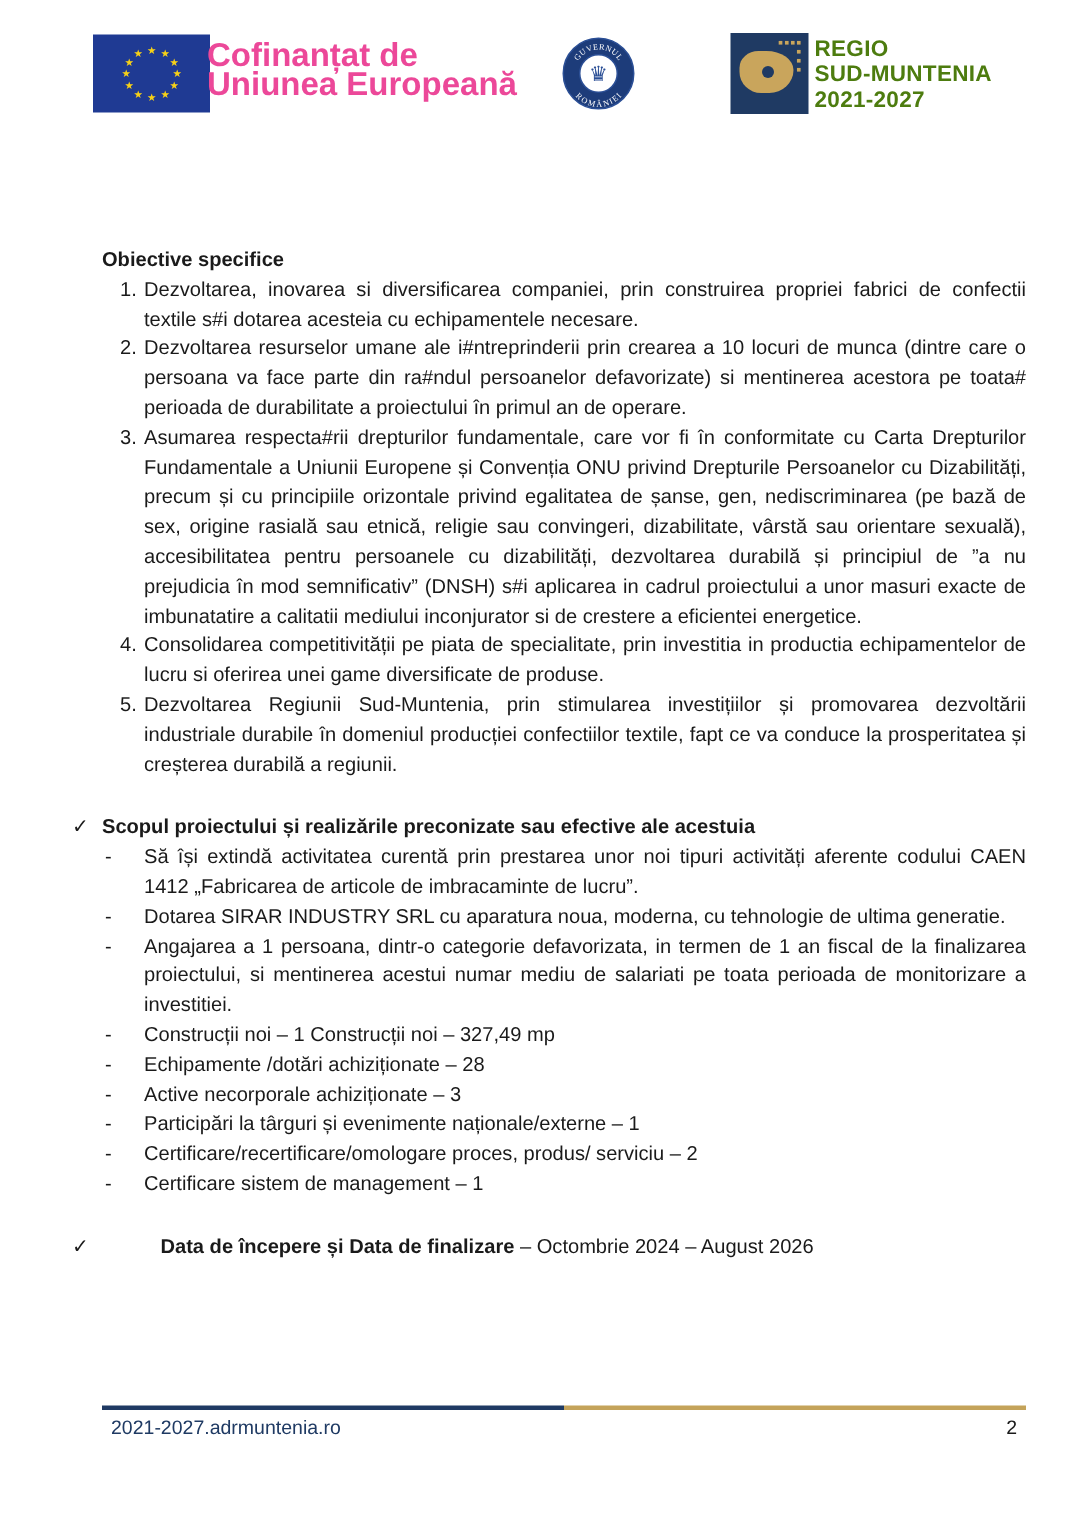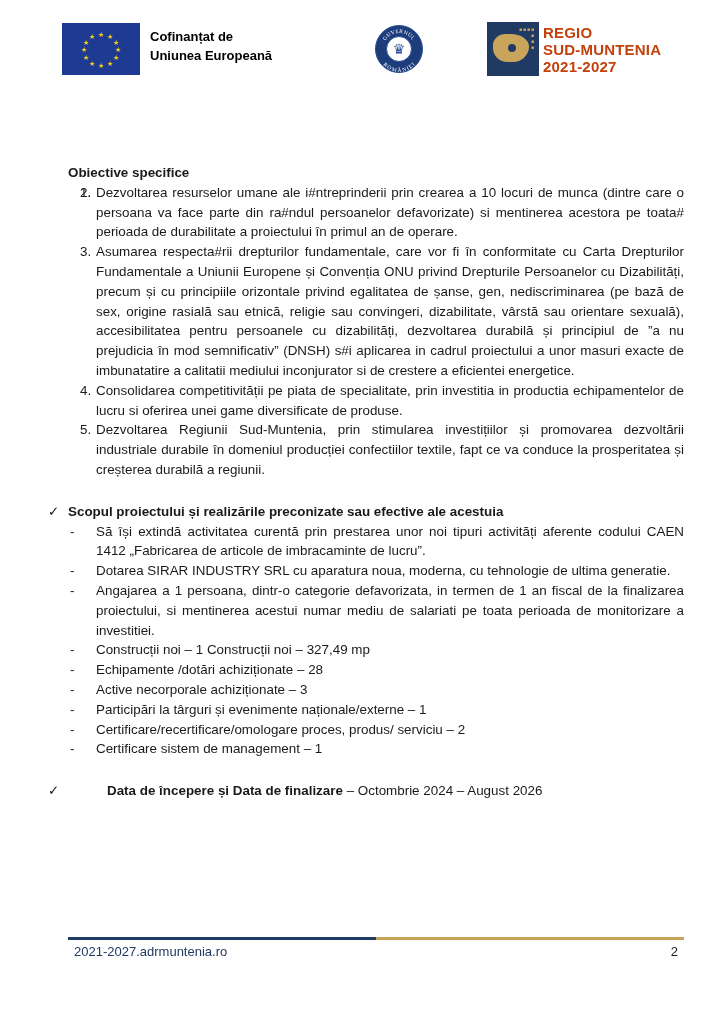--- a/index.html
+++ b/index.html
@@ -1,33 +1,33 @@
 <!DOCTYPE html>
 <html><head>
   <meta charset="utf-8">
   <style>
     html, body { margin: 0; padding: 0; background: #ffffff; }
     body { width: 724px; height: 1024px; position: relative; overflow: hidden;
            font-family: "Liberation Sans", sans-serif; color: #1a1a1a; }
     .header { position: absolute; top: 0; left: 0; width: 724px; height: 95px; }
     .eu-flag { position: absolute; left: 62px; top: 23px; width: 78px; height: 52px; background: #1f3a93; }
     .eu-flag span { position: absolute; color: #f7d117; font-size: 7px; line-height: 7px; }
-    .eu-text { position: absolute; left: 150px; top: 27px; color: #000000; font-weight: bold; font-size: 13px; line-height: 19px; }
+    .eu-text { position: absolute; left: 138px; top: 27px; color: #ec4899; font-weight: bold; font-size: 22px; line-height: 19px; }
     .gov-logo { position: absolute; left: 375px; top: 25px; width: 48px; height: 48px; border-radius: 50%;
                 background: #1d3c7a; border: 1px solid #2b4f96; box-sizing: border-box; }
     .gov-logo .inner { position: absolute; left: 10px; top: 10px; width: 26px; height: 26px; border-radius: 50%;
                        background: #ffffff; border: 1px solid #2b4f96; box-sizing: border-box; }
     .gov-logo .eagle { position: absolute; left: 0; top: 2px; width: 24px; text-align: center; font-size: 14px; color: #2b4f96; line-height: 20px; }
     .gov-logo .ring { position: absolute; left: 0; top: 0; width: 46px; height: 46px; }
     .regio-box { position: absolute; left: 487px; top: 22px; width: 52px; height: 54px; background: #1f3a63; }
     .regio-box .map { position: absolute; left: 6px; top: 12px; width: 36px; height: 28px; background: #c9a55c;
                       border-radius: 35% 50% 45% 40% / 40% 45% 55% 50%; }
     .regio-box .map .hole { position: absolute; left: 15px; top: 10px; width: 8px; height: 8px; border-radius: 50%; background: #1f3a63; }
     .regio-box .dots { position: absolute; right: 4px; top: 4px; width: 22px; font-size: 5px; line-height: 6px; color: #c9a55c; text-align: right; letter-spacing: 1px; }
-    .regio-text { position: absolute; left: 543px; top: 24px; color: #c2410c; font-weight: bold; font-size: 15px; line-height: 17px; letter-spacing: 0.2px; }
+    .regio-text { position: absolute; left: 543px; top: 24px; color: #4d7c0f; font-weight: bold; font-size: 15px; line-height: 17px; letter-spacing: 0.2px; }
 
     .content { position: absolute; left: 68px; top: 120px; width: 616px; font-family: "Liberation Sans", sans-serif;
                font-size: 13.4px; line-height: 19.8px; color: #1a1a1a; }
     .section-title { font-weight: bold; margin-top: 43px; }
     ol.obj { margin: 0; padding: 0; list-style: none; }
     ol.obj li { position: relative; padding-left: 28px; text-align: justify; }
     ol.obj li .num { position: absolute; left: 12px; top: 0; }
     .check-head { position: relative; margin-top: 22px; font-weight: bold; }
     .check-head .check { position: absolute; left: -20px; top: 0; font-weight: normal; }
     ul.dash { margin: 0; padding: 0; list-style: none; }
@@ -93,21 +93,21 @@
   <div class="regio-text">
     <div>REGIO</div>
     <div>SUD-MUNTENIA</div>
     <div>2021-2027</div>
   </div>
 </div>
 
 <div class="content">
   <div class="section-title">Obiective specifice</div>
   <ol class="obj">
-    <li><span class="num">1.</span></li>
+    <li><span class="num">1.</span><span>Dezvoltarea,  inovarea si diversificarea companiei, prin construirea propriei fabrici de confectii textile s#i dotarea acesteia cu echipamentele necesare.</span></li>
     <li><span class="num">2.</span><span>Dezvoltarea resurselor umane ale i#ntreprinderii prin crearea a 10 locuri de munca (dintre care o persoana va face parte din ra#ndul persoanelor defavorizate) si mentinerea acestora pe toata# perioada de durabilitate a proiectului în primul an de operare.</span></li>
     <li><span class="num">3.</span><span>Asumarea respecta#rii drepturilor fundamentale, care vor fi în conformitate cu Carta Drepturilor Fundamentale a Uniunii Europene și Convenția ONU privind Drepturile Persoanelor cu Dizabilități, precum și cu principiile orizontale privind egalitatea de șanse, gen, nediscriminarea (pe bază de sex, origine rasială sau etnică, religie sau convingeri, dizabilitate, vârstă sau orientare sexuală), accesibilitatea pentru persoanele cu dizabilități, dezvoltarea durabilă și principiul de ”a nu prejudicia în mod semnificativ” (DNSH) s#i aplicarea in cadrul proiectului a unor masuri exacte de imbunatatire a calitatii mediului inconjurator si de crestere a eficientei energetice.</span></li>
     <li><span class="num">4.</span><span> Consolidarea competitivității pe piata de specialitate, prin investitia in productia echipamentelor de lucru si oferirea unei game diversificate de produse.</span></li>
     <li><span class="num">5.</span><span>Dezvoltarea Regiunii Sud-Muntenia, prin stimularea investițiilor și promovarea dezvoltării industriale durabile în domeniul producției confectiilor textile, fapt ce va conduce la prosperitatea și creșterea durabilă a regiunii.</span></li>
   </ol>
 
   <div class="check-head">
     <span class="check">✓</span>
     <span>Scopul proiectului și realizările preconizate sau efective ale acestuia</span>
   </div>

